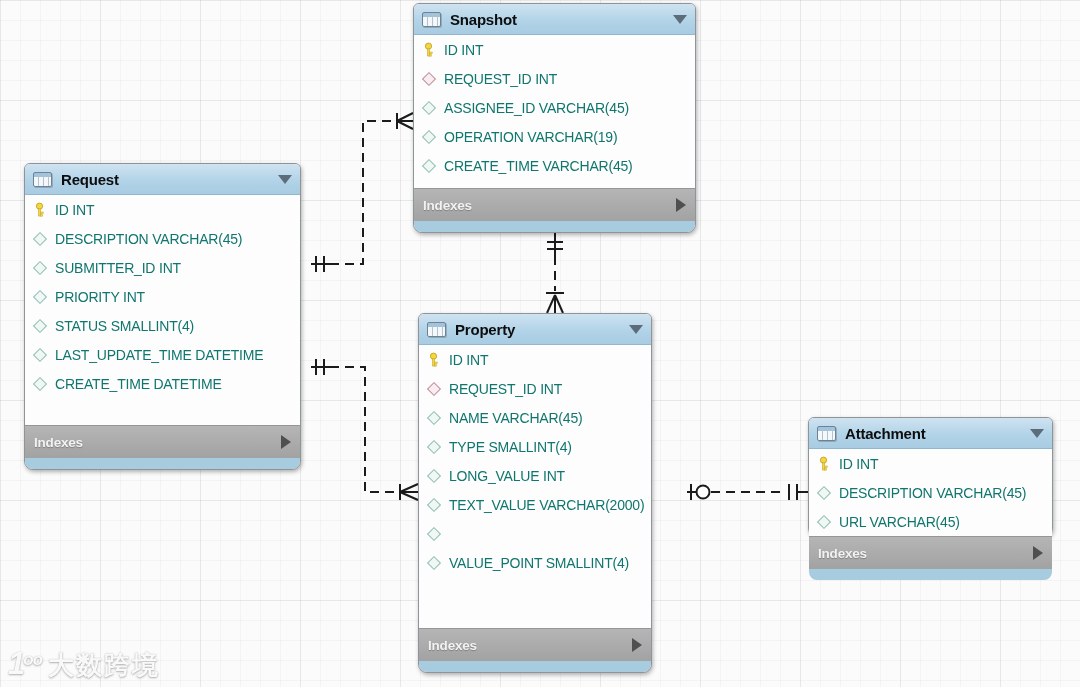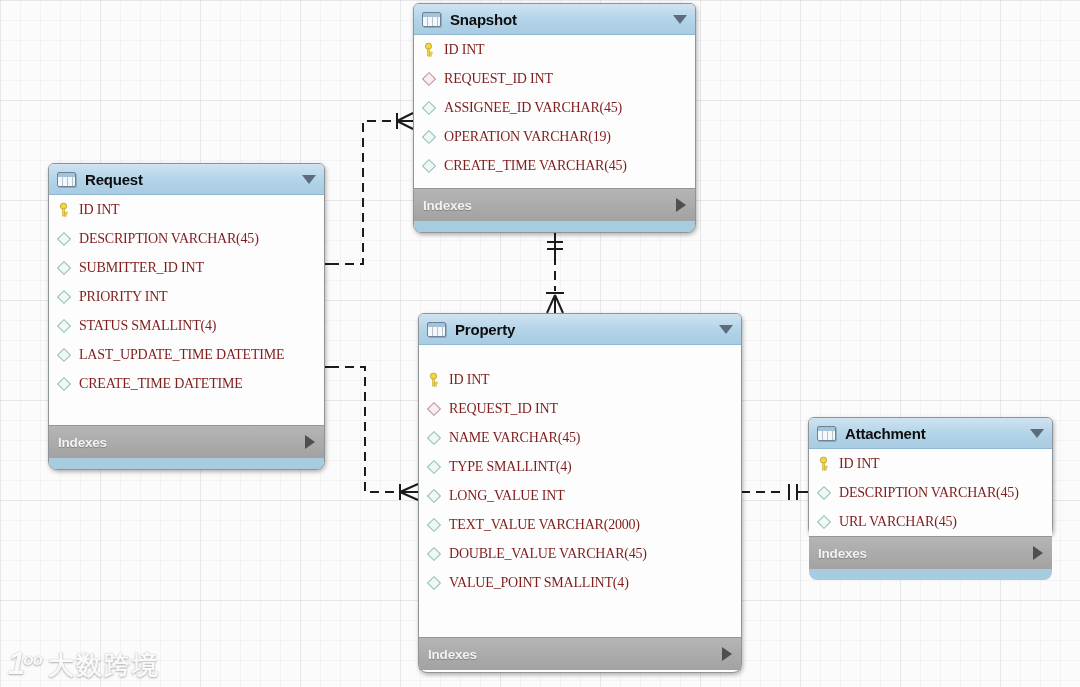--- a/index.html
+++ b/index.html
@@ -15,22 +15,22 @@
     background-size:100px 100px,100px 100px,20px 20px,20px 20px;
   }
   .er-table{
     position:absolute;display:flex;flex-direction:column;
     background:#fdfdfd;border:1px solid #8f9499;
     border-radius:6px 6px 9px 9px;
     box-shadow:1px 2px 4px rgba(0,0,0,0.3);
     box-sizing:border-box;
   }
   .tbl-snapshot{left:413px;top:3px;width:283px;height:230px;}
-  .tbl-request{left:48px;top:163px;width:277px;height:307px;}
-  .tbl-property{left:418px;top:313px;width:324px;height:360px;gap:20px;}
+  .tbl-request{left:24px;top:163px;width:277px;height:307px;}
+  .tbl-property{left:418px;top:313px;width:234px;height:360px;}
   .tbl-attachment{left:808px;top:417px;width:245px;height:120px;}
   .tbl-header{
     height:31px;flex:0 0 31px;display:flex;align-items:center;gap:9px;
     padding:8px 8px;box-sizing:border-box;
     background:linear-gradient(180deg,#cfe3f1 0%,#b2d3e8 55%,#a8cce2 100%);
     border-bottom:1px solid #90b7cf;border-radius:5px 5px 0 0;
   }
   .tbl-icon{
     width:17px;height:13px;border:1px solid #6e8296;border-radius:2px;
     background-color:#f5f8fa;
@@ -41,21 +41,21 @@
   }
   .tbl-title{font-size:15px;font-weight:bold;color:#0d0d0d;letter-spacing:-0.2px;}
   .hdr-tri{
     margin-left:auto;width:0;height:0;
     border-left:7px solid transparent;border-right:7px solid transparent;
     border-top:9px solid #5c6c7b;
   }
   .rows{flex:0 0 auto;background:#fdfdfd;}
   .row{height:29px;display:flex;align-items:center;gap:8px;padding-left:7px;white-space:nowrap;}
   .icn{width:15px;flex:0 0 15px;display:flex;align-items:center;justify-content:center;}
-  .flabel{font-size:14px;color:#7f1d1d;letter-spacing:-0.2px;font-family:Liberation Serif, serif;}
+  .flabel{font-size:14px;color:#0f766e;letter-spacing:-0.2px;}
   .diamond{display:inline-block;width:8px;height:8px;transform:rotate(45deg);border:1.5px solid;}
   .d-fk{border-color:#bd8e9d;background:#f8eef1;}
   .d-col{border-color:#90bdb3;background:#eff8f4;}
   .d-fkreq{border-color:#ad4f4f;background:#d66060;}
   .filler{flex:1 1 auto;background:#fdfdfd;}
   .indexes-bar{
     flex:0 0 26px;height:26px;display:flex;align-items:center;
     background:linear-gradient(180deg,#b5b5b5,#a2a2a2);
     border-top:1px solid #969696;padding:16px 9px;box-sizing:border-box;
   }
@@ -281,21 +281,20 @@
       <div class="row">
         <span class="icn">
           <span class="diamond d-col"></span>
         </span>
         <span class="flabel">TEXT_VALUE VARCHAR(2000)</span>
       </div>
       <div class="row">
         <span class="icn">
           <span class="diamond d-col"></span>
         </span>
-        <span class="flabel">DOUBLE_VALUE VARCHAR(45)</span>
       </div>
       <div class="row">
         <span class="icn">
           <span class="diamond d-col"></span>
         </span>
         <span class="flabel">VALUE_POINT SMALLINT(4)</span>
       </div>
     </div>
   <div class="filler"></div>
   <div class="indexes-bar">

